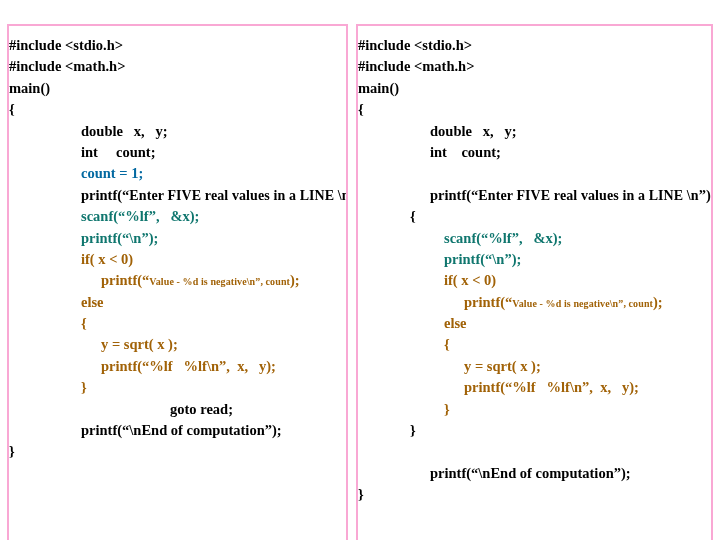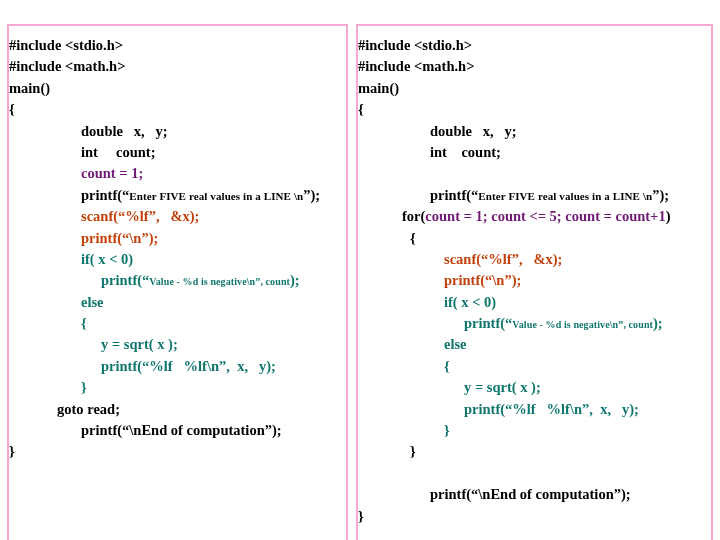--- a/index.html
+++ b/index.html
@@ -42,27 +42,27 @@
     font-size: 14.5px;
     line-height: 21.4px;
     white-space: pre;
     color: #000000;
     height: 21.4px;
   }
   .line.blank { color: transparent; }
 
   
   .c-black { color: #000000; }
-  .c-red   { color: #701a75; margin-top: 44px; }
-  .c-blue  { color: #c2410c; }
-  .c-green { color: #0f766e; }
+  .c-red   { color: #0369a1; margin-top: 44px; }
+  .c-blue  { color: #0f766e; }
+  .c-green { color: #a16207; }
 
   
   .str-small {
-    font-size: 11px;
+    font-size: 14px;
     letter-spacing: 0.1px;
   }
   .str-small-g {
     font-size: 10px;
     letter-spacing: 0.1px;
   }
 </style>
 </head>
 <body>
 
@@ -80,37 +80,36 @@
         <div class="line" style="padding-left: 72px;"><span class="c-black">printf(“</span><span class="c-black str-small">Enter FIVE real values in a LINE \n</span><span class="c-black">”);</span></div>
         <div class="line" style="padding-left: 72px;"><span class="c-blue">scanf(“%lf”,   &amp;x);</span></div>
         <div class="line" style="padding-left: 72px;"><span class="c-blue">printf(“\n”);</span></div>
         <div class="line" style="padding-left: 72px;"><span class="c-green">if( x &lt; 0)</span></div>
         <div class="line" style="padding-left: 92px;"><span class="c-green">printf(“</span><span class="c-green str-small-g">Value - %d is negative\n</span><span class="c-green str-small-g">”, count</span><span class="c-green">);</span></div>
         <div class="line" style="padding-left: 72px;"><span class="c-green">else</span></div>
         <div class="line" style="padding-left: 72px;"><span class="c-green">{</span></div>
         <div class="line" style="padding-left: 92px;"><span class="c-green">y = sqrt( x );</span></div>
         <div class="line" style="padding-left: 92px;"><span class="c-green">printf(“%lf   %lf\n”,  x,   y);</span></div>
         <div class="line" style="padding-left: 72px;"><span class="c-green">}</span></div>
-        <div class="line" style="padding-left: 48px;"><span class="c-black">goto read;</span></div>
+        <div class="line" style="padding-left: 48px; text-align: center;"><span class="c-black">goto read;</span></div>
         <div class="line" style="padding-left: 72px;"><span class="c-black">printf(“\nEnd of computation”);</span></div>
         <div class="line" style="padding-left: 0px;"><span class="c-black">}</span></div>
       </div>
   </div>
 
   <div class="panel" id="panel-right">
     <div class="code" id="code-right">
         <div class="line" style="padding-left: 0px;"><span class="c-black">#include &lt;stdio.h&gt;</span></div>
         <div class="line" style="padding-left: 0px;"><span class="c-black">#include &lt;math.h&gt;</span></div>
         <div class="line" style="padding-left: 0px;"><span class="c-black">main()</span></div>
         <div class="line" style="padding-left: 0px;"><span class="c-black">{</span></div>
         <div class="line" style="padding-left: 72px;"><span class="c-black">double   x,   y;</span></div>
         <div class="line" style="padding-left: 72px;"><span class="c-black">int    count;</span></div>
         <div class="line blank" style="padding-left: 0px;"><span class="c-black"></span></div>
         <div class="line" style="padding-left: 72px;"><span class="c-black">printf(“</span><span class="c-black str-small">Enter FIVE real values in a LINE \n</span><span class="c-black">”);</span></div>
-        <div class="line" style="padding-left: 44px;"><span class="c-black">for(</span><span class="c-red">count = 1; count &lt;= 5; count = count+1</span><span class="c-black">)</span></div>
         <div class="line" style="padding-left: 52px;"><span class="c-black">{</span></div>
         <div class="line" style="padding-left: 86px;"><span class="c-blue">scanf(“%lf”,   &amp;x);</span></div>
         <div class="line" style="padding-left: 86px;"><span class="c-blue">printf(“\n”);</span></div>
         <div class="line" style="padding-left: 86px;"><span class="c-green">if( x &lt; 0)</span></div>
         <div class="line" style="padding-left: 106px;"><span class="c-green">printf(“</span><span class="c-green str-small-g">Value - %d is negative\n</span><span class="c-green str-small-g">”, count</span><span class="c-green">);</span></div>
         <div class="line" style="padding-left: 86px;"><span class="c-green">else</span></div>
         <div class="line" style="padding-left: 86px;"><span class="c-green">{</span></div>
         <div class="line" style="padding-left: 106px;"><span class="c-green">y = sqrt( x );</span></div>
         <div class="line" style="padding-left: 106px;"><span class="c-green">printf(“%lf   %lf\n”,  x,   y);</span></div>
         <div class="line" style="padding-left: 86px;"><span class="c-green">}</span></div>

